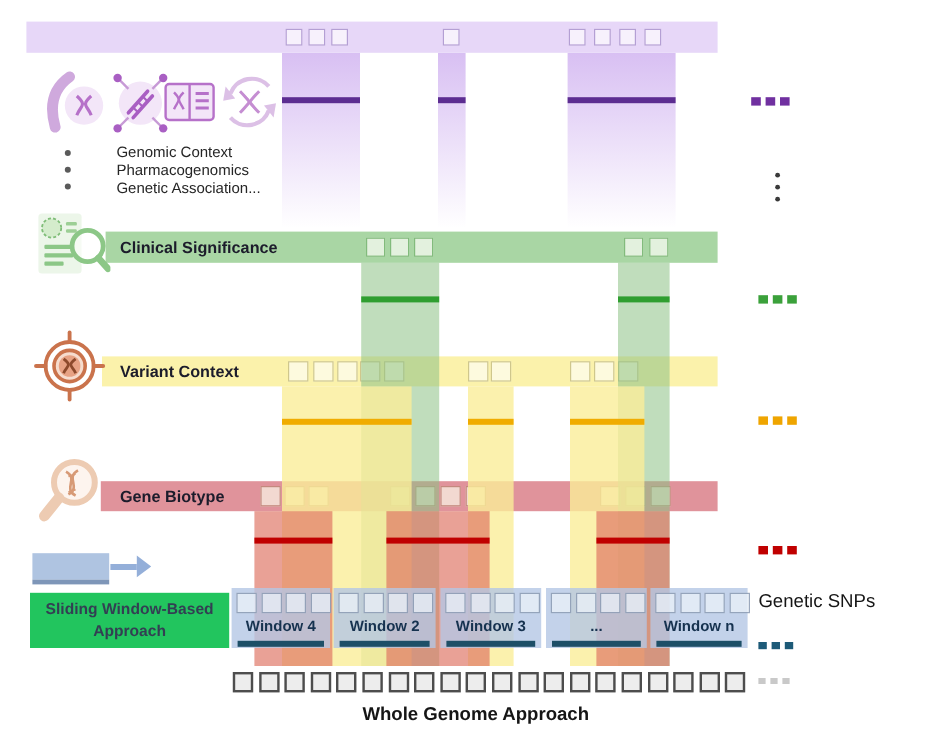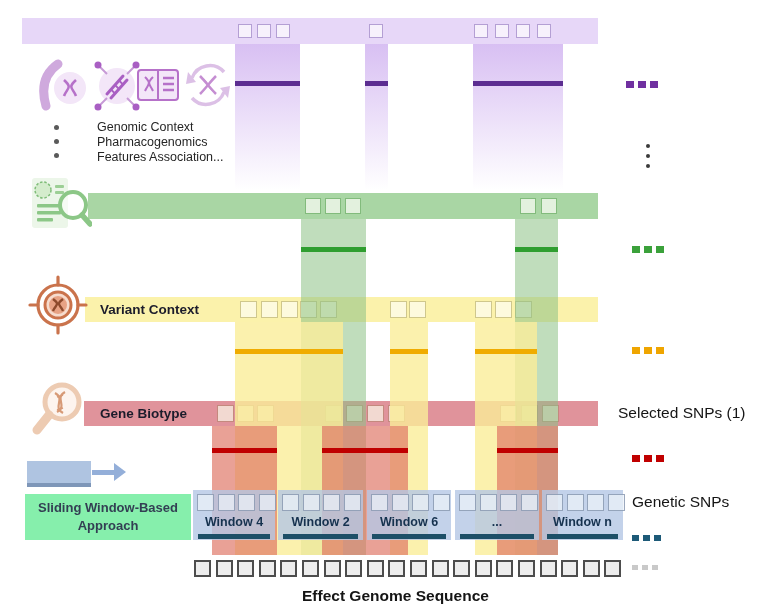--- a/index.html
+++ b/index.html
@@ -5,49 +5,49 @@
   html,body{margin:0;padding:0;background:#ffffff;}
   #stage{position:relative;width:780px;height:614px;background:#ffffff;overflow:hidden;
          font-family:"Liberation Sans",sans-serif;}
   .abs{position:absolute;box-sizing:border-box;}
   .lbl{position:absolute;z-index:60;white-space:nowrap;font-family:"Liberation Sans",sans-serif;}
   .bar-lbl{font-size:13.5px;font-weight:700;color:#1c1c2b;}
   .side-lbl{font-size:15.5px;font-weight:500;color:#151515;left:618px;}
   .list-item{font-size:12.5px;color:#262626;left:97px;}
   .bullet{position:absolute;width:5px;height:5px;border-radius:50%;background:#5a5a5a;left:54px;z-index:60;}
   .icon{position:absolute;z-index:60;}
-  #sliding-box{position:absolute;left:25px;top:494px;width:166px;height:46px;background:#86efac;
+  #sliding-box{position:absolute;left:25px;top:494px;width:166px;height:46px;background:#22c55e;
                display:flex;flex-direction:column;align-items:center;justify-content:center;z-index:60;}
   #sliding-box div{font-size:13px;font-weight:700;color:#333f53;line-height:1.35;}
   #genome-label{font-size:15.5px;font-weight:600;color:#151515;left:302px;top:587px;}
 </style>
 </head>
 <body>
 
 <div id="stage">
 
+  <div class="lbl bar-lbl" style="left:100px;top:199px">Clinical Significance</div>
   <div class="lbl bar-lbl" style="left:100px;top:302px">Variant Context</div>
   <div class="lbl bar-lbl" style="left:100px;top:406px">Gene Biotype</div>
 
-  <div class="lbl side-lbl" style="top:404px">Selected SNPs (1)</div>
   <div class="lbl side-lbl" style="left:632px;top:493px">Genetic SNPs</div>
 
   <div class="bullet" style="top:125px"></div>
   <div class="bullet" style="top:139px"></div>
   <div class="bullet" style="top:153px"></div>
   <div class="lbl list-item" style="top:120px">Genomic Context</div>
   <div class="lbl list-item" style="top:135px">Pharmacogenomics</div>
-  <div class="lbl list-item" style="top:150px">Features Association...</div>
+  <div class="lbl list-item" style="top:150px">Genetic Association...</div>
 
   <div id="sliding-box">
     <div>Sliding Window-Based</div>
     <div>Approach</div>
   </div>
 
-  <div class="lbl" id="genome-label">Effect Genome Sequence</div>
+  <div class="lbl" id="genome-label">Whole Genome Approach</div>
 
   <div class="abs icon" style="left:27px;top:461px;width:64px;height:22px;background:#afc4e1"></div>
   <div class="abs icon" style="left:27px;top:483px;width:64px;height:4px;background:#7e96b8"></div>
   <div class="abs icon" style="left:92px;top:470px;width:22px;height:5px;background:#94afd9"></div>
   <div class="abs icon" style="left:114px;top:463px;width:0;height:0;border-top:9px solid transparent;border-bottom:9px solid transparent;border-left:12px solid #94afd9"></div>
 
   <svg class="icon" style="left:34px;top:56px" width="56" height="58" viewBox="0 0 56 58">
     <path d="M12,50 Q4,22 24,8" stroke="#cfa9dd" stroke-width="9" fill="none" stroke-linecap="round"></path>
     <circle cx="36" cy="32" r="16" fill="#f3e6f8"></circle>
     <path d="M30,24 C39,32 33,32 30,40" stroke="#b671c9" stroke-width="2.6" fill="none"></path>
@@ -230,21 +230,21 @@
     <div class="abs" style="left: 302.5px; top: 494px; width: 17px; height: 17px; background: rgba(237, 242, 250, 0.72); border: 1.5px solid rgba(96, 117, 148, 0.6);"></div>
     <div class="abs" style="left: 323px; top: 494px; width: 17px; height: 17px; background: rgba(237, 242, 250, 0.72); border: 1.5px solid rgba(96, 117, 148, 0.6);"></div>
     <div class="abs" style="left: 343.5px; top: 494px; width: 17px; height: 17px; background: rgba(237, 242, 250, 0.72); border: 1.5px solid rgba(96, 117, 148, 0.6);"></div>
     <div class="abs" style="left: 278px; top: 515px; width: 85px; text-align: center; color: rgb(22, 50, 79); font: 600 12.5px &quot;Liberation Sans&quot;, sans-serif;">Window 2</div>
     <div class="abs" style="left: 283px; top: 534px; width: 75px; height: 5px; background: rgb(29, 79, 103);"></div>
     <div class="abs" style="left: 367px; top: 490px; width: 84px; height: 50px; background: rgba(180, 199, 229, 0.8);"></div>
     <div class="abs" style="left: 371px; top: 494px; width: 17px; height: 17px; background: rgba(237, 242, 250, 0.72); border: 1.5px solid rgba(96, 117, 148, 0.6);"></div>
     <div class="abs" style="left: 391.5px; top: 494px; width: 17px; height: 17px; background: rgba(237, 242, 250, 0.72); border: 1.5px solid rgba(96, 117, 148, 0.6);"></div>
     <div class="abs" style="left: 412px; top: 494px; width: 17px; height: 17px; background: rgba(237, 242, 250, 0.72); border: 1.5px solid rgba(96, 117, 148, 0.6);"></div>
     <div class="abs" style="left: 432.5px; top: 494px; width: 17px; height: 17px; background: rgba(237, 242, 250, 0.72); border: 1.5px solid rgba(96, 117, 148, 0.6);"></div>
-    <div class="abs" style="left: 367px; top: 515px; width: 84px; text-align: center; color: rgb(22, 50, 79); font: 600 12.5px &quot;Liberation Sans&quot;, sans-serif;">Window 6</div>
+    <div class="abs" style="left: 367px; top: 515px; width: 84px; text-align: center; color: rgb(22, 50, 79); font: 600 12.5px &quot;Liberation Sans&quot;, sans-serif;">Window 3</div>
     <div class="abs" style="left: 372px; top: 534px; width: 74px; height: 5px; background: rgb(29, 79, 103);"></div>
     <div class="abs" style="left: 455px; top: 490px; width: 84px; height: 50px; background: rgba(180, 199, 229, 0.8);"></div>
     <div class="abs" style="left: 459px; top: 494px; width: 17px; height: 17px; background: rgba(237, 242, 250, 0.72); border: 1.5px solid rgba(96, 117, 148, 0.6);"></div>
     <div class="abs" style="left: 479.5px; top: 494px; width: 17px; height: 17px; background: rgba(237, 242, 250, 0.72); border: 1.5px solid rgba(96, 117, 148, 0.6);"></div>
     <div class="abs" style="left: 500px; top: 494px; width: 17px; height: 17px; background: rgba(237, 242, 250, 0.72); border: 1.5px solid rgba(96, 117, 148, 0.6);"></div>
     <div class="abs" style="left: 520.5px; top: 494px; width: 17px; height: 17px; background: rgba(237, 242, 250, 0.72); border: 1.5px solid rgba(96, 117, 148, 0.6);"></div>
     <div class="abs" style="left: 455px; top: 515px; width: 84px; text-align: center; color: rgb(22, 50, 79); font: 600 12.5px &quot;Liberation Sans&quot;, sans-serif;">...</div>
     <div class="abs" style="left: 460px; top: 534px; width: 74px; height: 5px; background: rgb(29, 79, 103);"></div>
     <div class="abs" style="left: 542px; top: 490px; width: 81px; height: 50px; background: rgba(180, 199, 229, 0.8);"></div>
     <div class="abs" style="left: 546px; top: 494px; width: 17px; height: 17px; background: rgba(237, 242, 250, 0.72); border: 1.5px solid rgba(96, 117, 148, 0.6);"></div>

